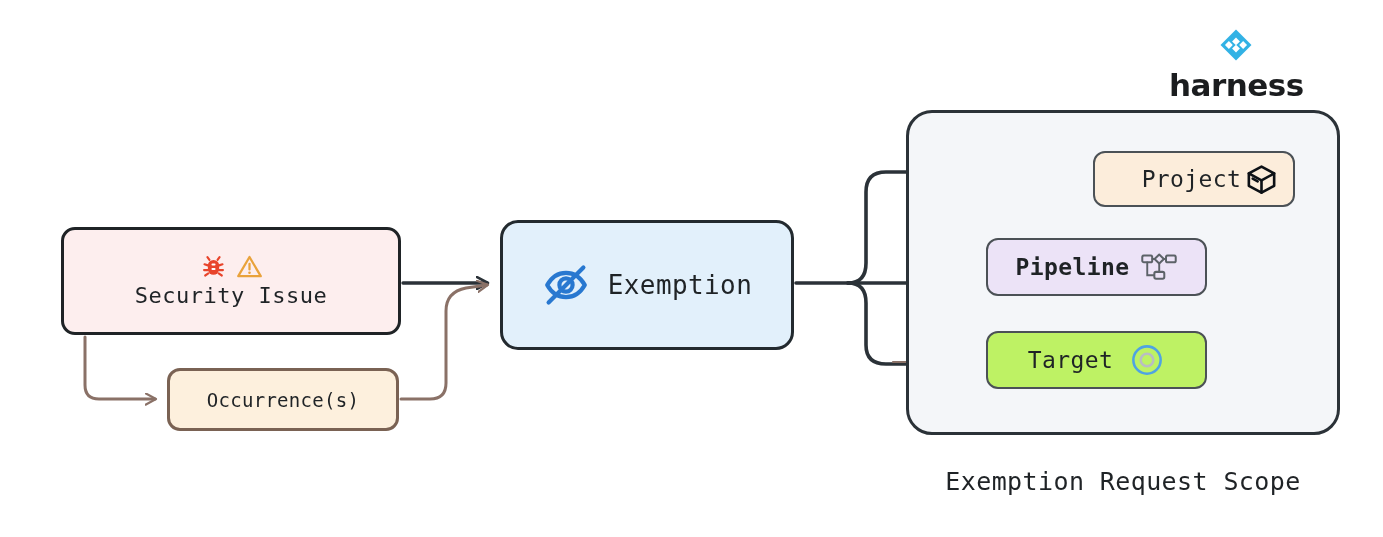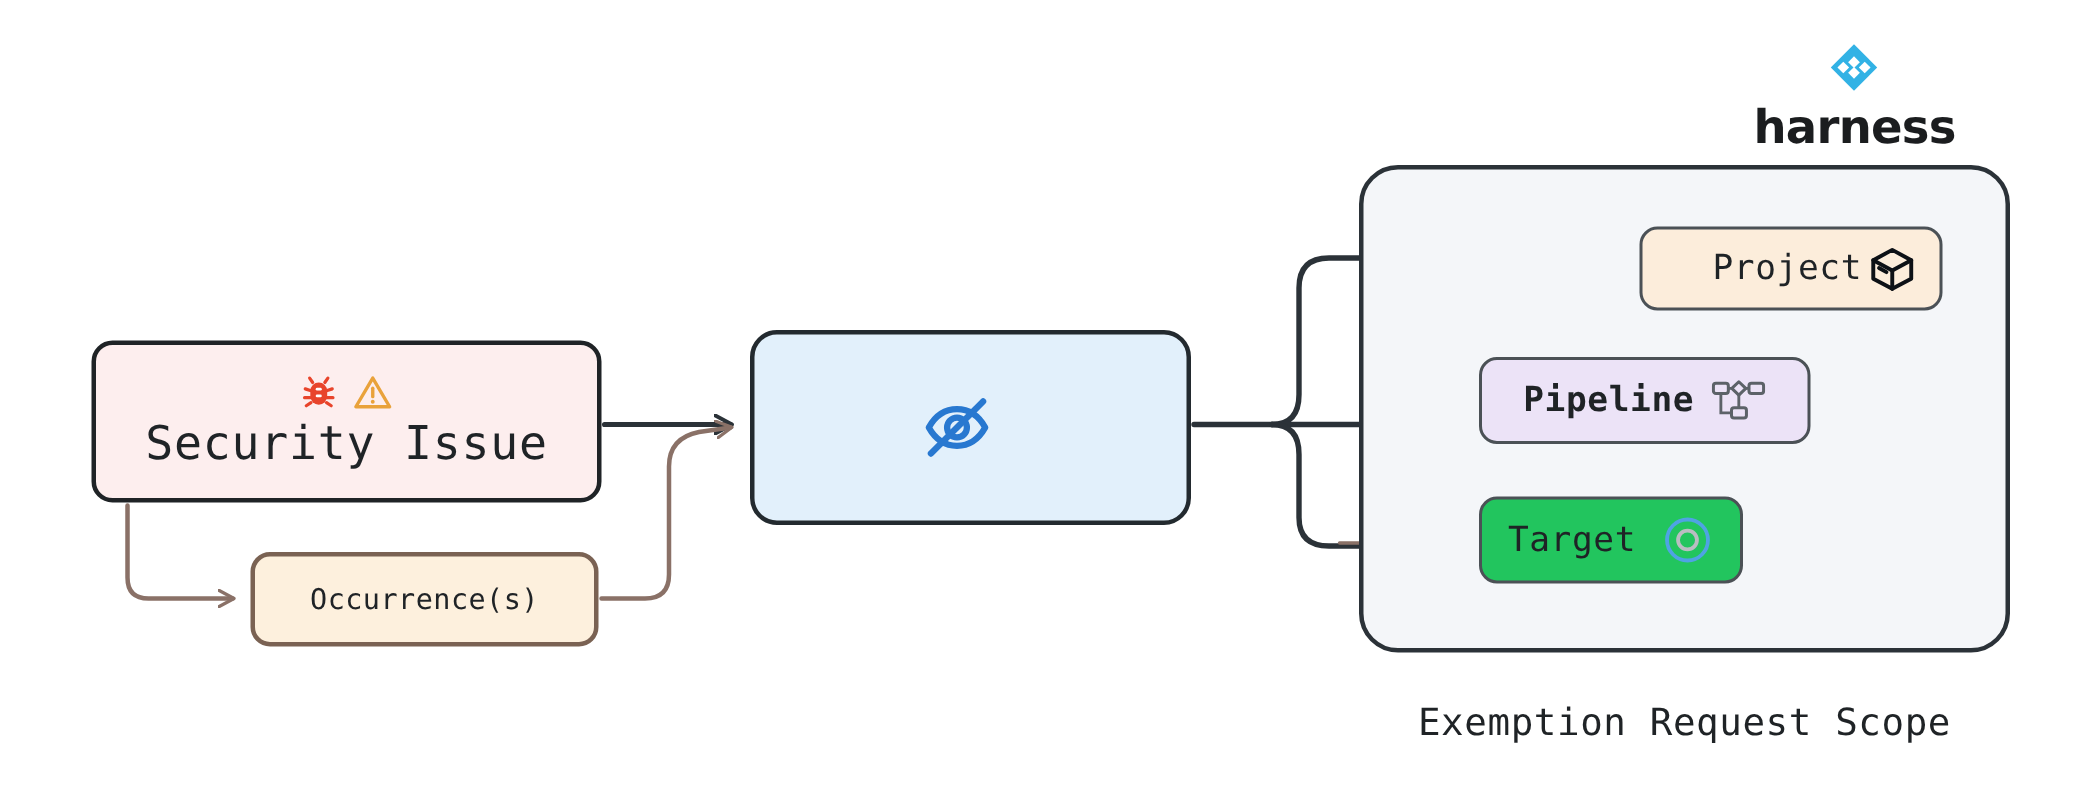--- a/index.html
+++ b/index.html
@@ -80,21 +80,21 @@
   
   #node-security-issue {
     left: 61px;
     top: 227px;
     width: 340px;
     height: 108px;
     background: #fdeeee;
     border-color: #1f2326;
   }
   #node-security-issue .label {
-    font-size: 31px;
+    font-size: 22px;
     letter-spacing: 0.5px;
     line-height: 1.1;
   }
   .icon-badge-row { display: flex; align-items: center; gap: 9px; }
 
   
   #node-occurrences {
     left: 167px;
     top: 368px;
     width: 232px;
@@ -166,23 +166,23 @@
     width: 221px;
     height: 58px;
     background: #ece3f7;
     border: 2px solid #4b5156;
     border-radius: 12px;
   }
   
   #node-target {
     left: 986px;
     top: 331px;
-    width: 176px;
+    width: 221px;
     height: 58px;
-    background: #22c55e;
+    background: #bef264;
     border: 2px solid #4b5156;
     border-radius: 12px;
   }
   #node-project .label,
   #node-pipeline .label,
   #node-target .label {
     font-size: 23px;
     letter-spacing: 0.4px;
   }
   #node-project .node-row { gap: 4px; margin-left: 32px; }
@@ -276,20 +276,21 @@
   <div class="node" id="node-request-exemption">
     <div class="node-row">
       <svg class="ico" width="48" height="48" viewBox="0 0 24 24">
         <g fill="none" stroke="#2878D0" stroke-width="2.1" stroke-linecap="round" stroke-linejoin="round">
           <path d="M2.6 12 C4.9 7.9 8.3 5.9 12 5.9 C15.7 5.9 19.1 7.9 21.4 12 C19.1 16.1 15.7 18.1 12 18.1 C8.3 18.1 4.9 16.1 2.6 12 Z"></path>
           <circle cx="12" cy="12" r="3.3"></circle>
           <path d="M3.3 20.7 L20.7 3.3"></path>
         </g>
       </svg>
       <div class="label">
+        <div>Exemption</div>
       </div>
     </div>
   </div>
 
   <div class="node" id="node-project">
     <div class="node-row">
       <span class="label">Project</span>
       <svg class="ico" width="33" height="33" viewBox="0 0 24 24">
         <g fill="none" stroke="#0d1116" stroke-width="1.9" stroke-linejoin="round" stroke-linecap="round">
           <path d="M12 2.6 L21.2 7.6 L12 12.6 L2.8 7.6 Z"></path>

